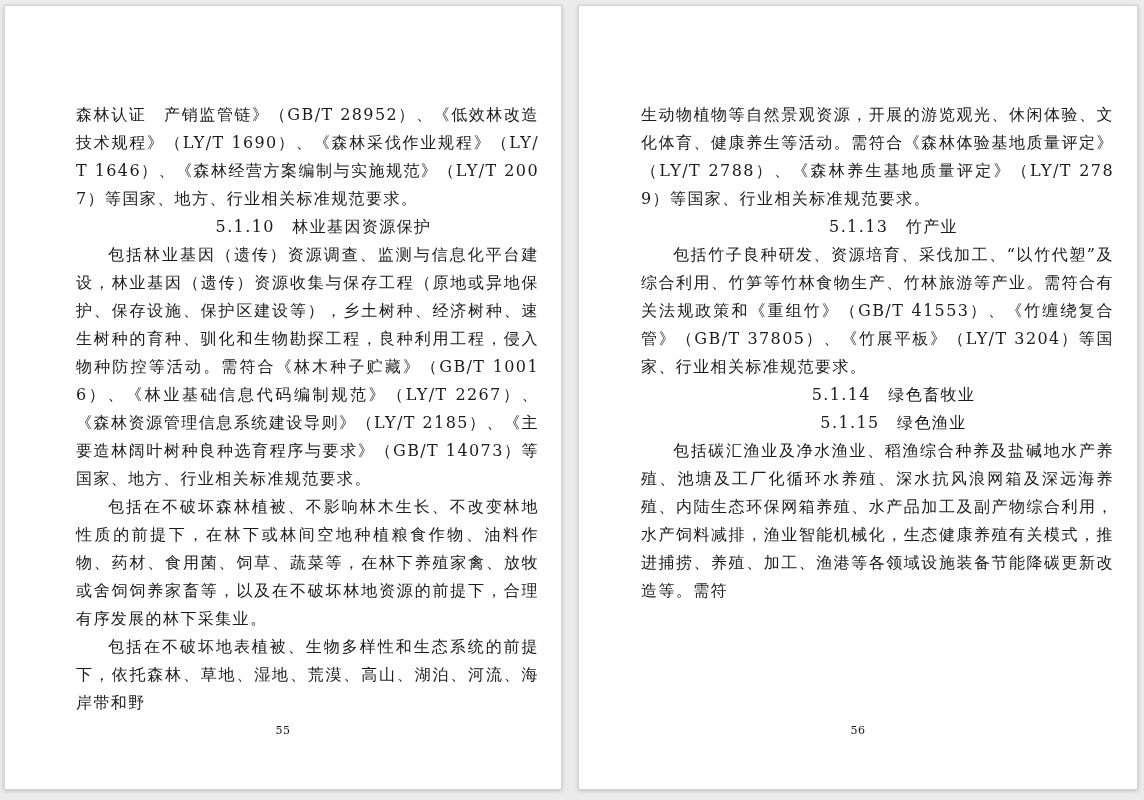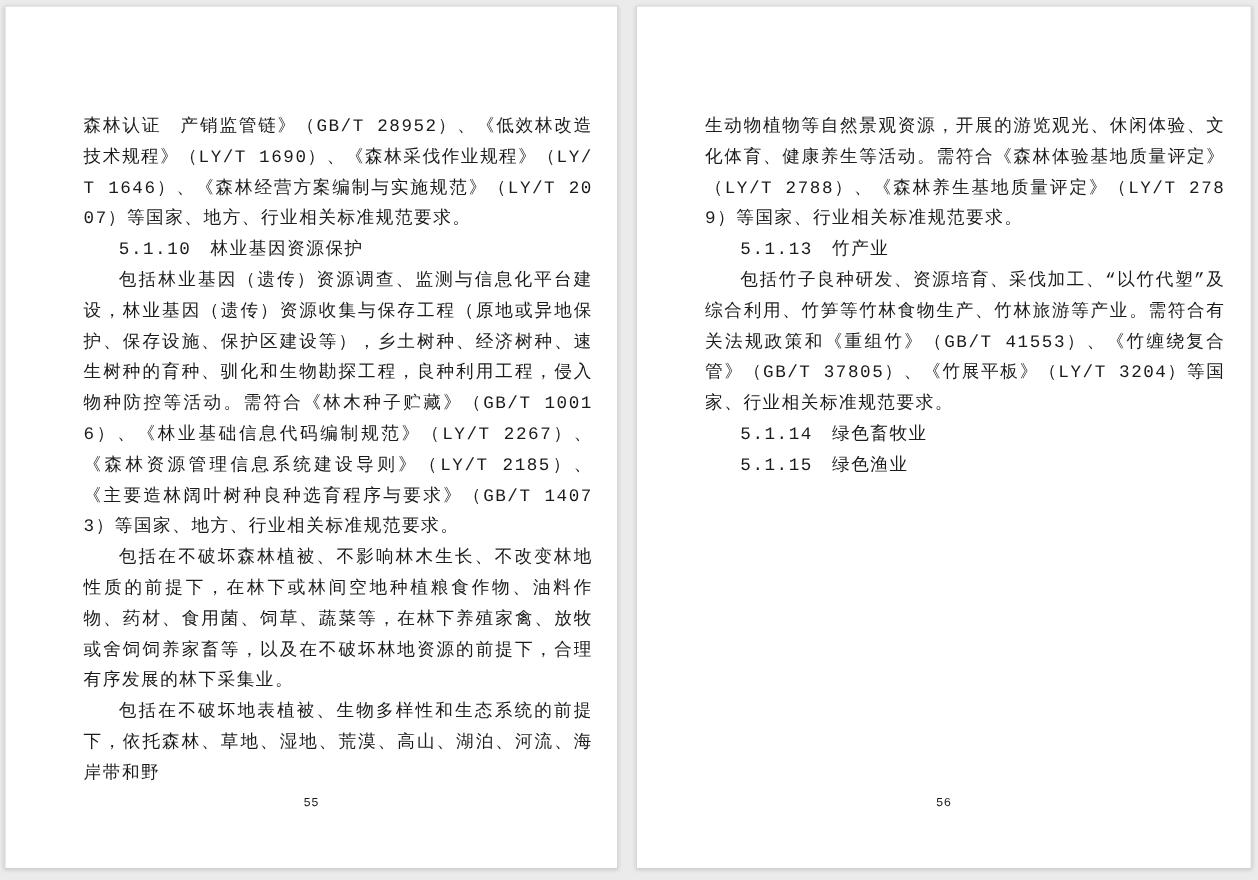--- a/index.html
+++ b/index.html
@@ -8,21 +8,20 @@
     width: 1144px;
     height: 800px;
     background: #ebebeb;
     font-family: "DejaVu Serif", "Liberation Serif", serif;
     overflow: hidden;
   }
   .viewer {
     position: relative;
     width: 1144px;
     height: 800px;
-    font-family: Liberation Mono, monospace;
   }
   .page {
     position: absolute;
     top: 5px;
     height: 785px;
     background: #ffffff;
     border: 1px solid #d2d2d2;
     box-shadow: 0 1px 4px rgba(0,0,0,0.18);
     box-sizing: border-box;
     color: #1b1b1b;
@@ -57,21 +56,21 @@
     text-justify: inter-character;
     word-break: break-all;
     text-indent: 2em;
   }
   .para.no-indent {
     text-indent: 0;
   }
   .heading {
     margin: 0;
     text-indent: 2em;
-    text-align: left;
+    text-align: center;
     white-space: nowrap;
     overflow: hidden;
   }
   .page-number {
     position: absolute;
     bottom: 52px;
     left: 0;
     right: 0;
     text-align: center;
     font-size: 11px;
@@ -95,17 +94,18 @@
     <div class="page-number">55</div>
   </div>
 
   <div class="page page-right">
     <div class="page-content">
       <p class="para no-indent">生动物植物等自然景观资源，开展的游览观光、休闲体验、文化体育、健康养生等活动。需符合《森林体验基地质量评定》（LY/T 2788）、《森林养生基地质量评定》（LY/T 2789）等国家、行业相关标准规范要求。</p>
       <p class="heading">5.1.13　竹产业</p>
       <p class="para">包括竹子良种研发、资源培育、采伐加工、“以竹代塑”及综合利用、竹笋等竹林食物生产、竹林旅游等产业。需符合有关法规政策和《重组竹》（GB/T 41553）、《竹缠绕复合管》（GB/T 37805）、《竹展平板》（LY/T 3204）等国家、行业相关标准规范要求。</p>
       <p class="heading">5.1.14　绿色畜牧业</p>
       <p class="heading">5.1.15　绿色渔业</p>
+      <p class="para">包括碳汇渔业及净水渔业、稻渔综合种养及盐碱地水产养殖、池塘及工厂化循环水养殖、深水抗风浪网箱及深远海养殖、内陆生态环保网箱养殖、水产品加工及副产物综合利用，水产饲料减排，渔业智能机械化，生态健康养殖有关模式，推进捕捞、养殖、加工、渔港等各领域设施装备节能降碳更新改造等。需符</p>
     </div>
     <div class="page-number">56</div>
   </div>
 
 </div>
 
 </body></html>

